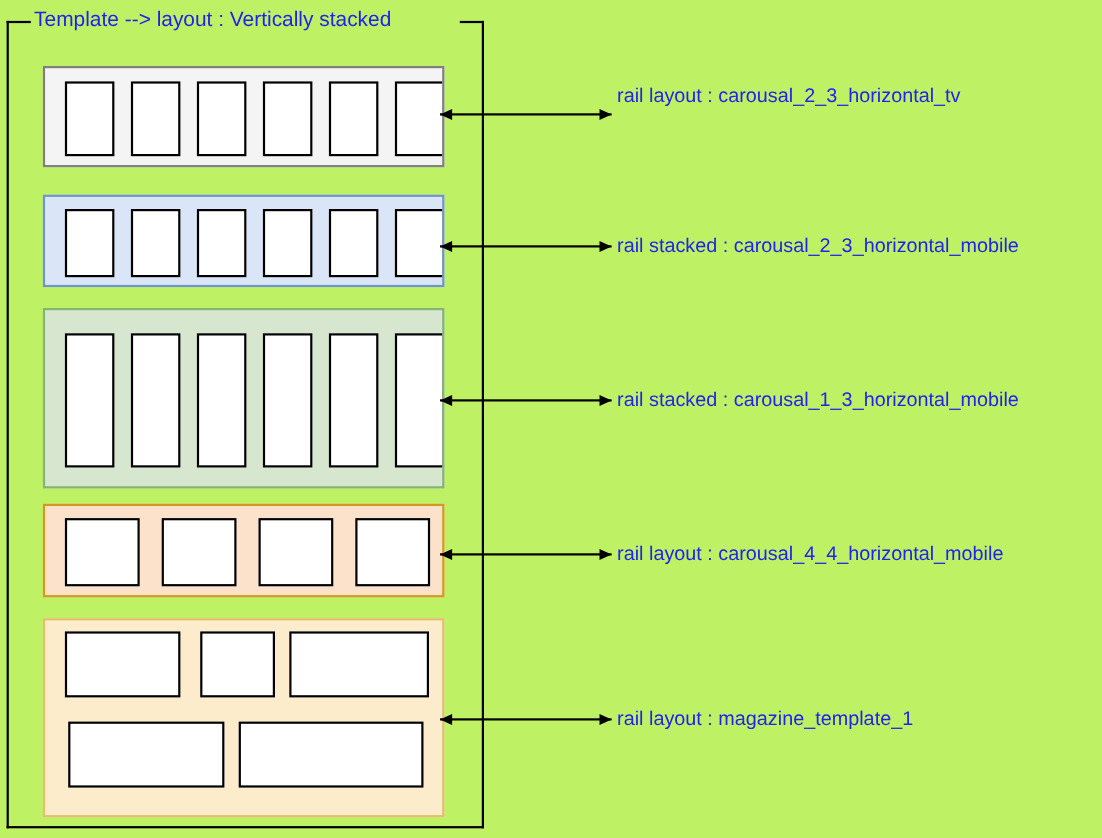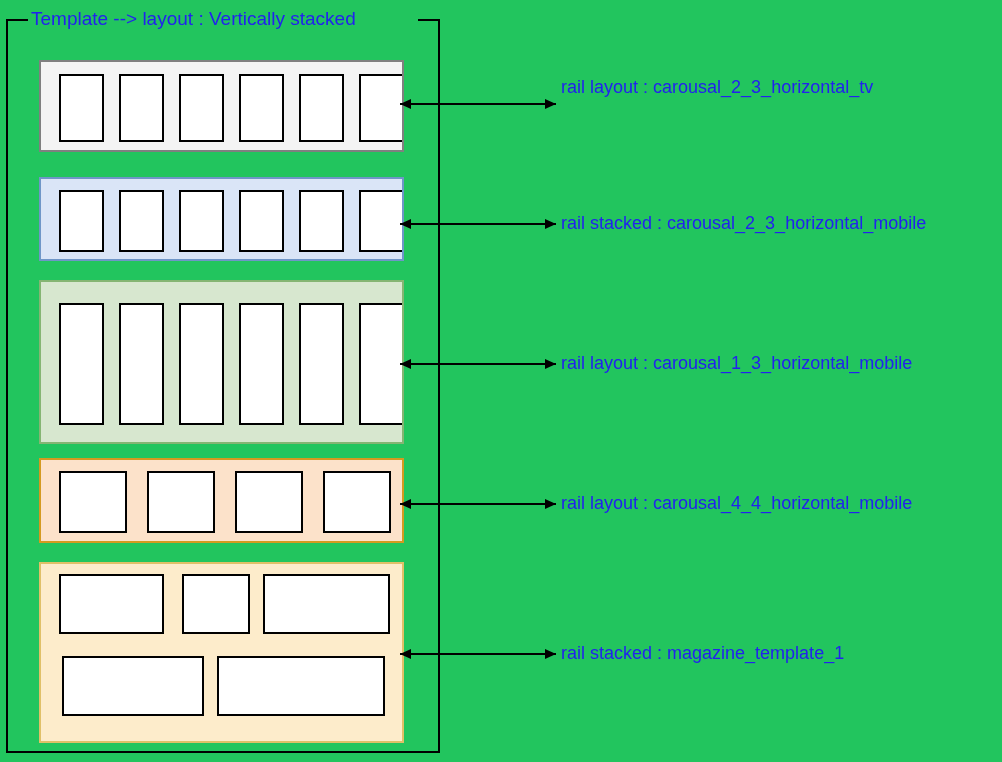--- a/index.html
+++ b/index.html
@@ -8,21 +8,21 @@
     padding: 0;
     background: #ffffff;
   }
   body {
     font-family: "Liberation Sans", sans-serif;
   }
   #canvas {
     position: relative;
     width: 1002px;
     height: 762px;
-    background: #22c55e;
+    background: #bef264;
     overflow: hidden;
   }
 
   
   .group-frame {
     position: absolute;
     left: 6px;
     top: 19px;
     width: 434px;
     height: 734px;
@@ -138,37 +138,37 @@
         <div class="card" style="left: 18px; top: 21px; width: 45px; height: 122px;"></div>
         <div class="card" style="left: 78px; top: 21px; width: 45px; height: 122px;"></div>
         <div class="card" style="left: 138px; top: 21px; width: 45px; height: 122px;"></div>
         <div class="card" style="left: 198px; top: 21px; width: 45px; height: 122px;"></div>
         <div class="card" style="left: 258px; top: 21px; width: 45px; height: 122px;"></div>
         <div class="card" style="left: 318px; top: 21px; width: 45px; height: 122px;"></div>
       </div>
       <div class="arrow-line" style="left: 400px; top: 363px; width: 156px;"></div>
       <div class="arrow-head-left" style="left: 400px; top: 359px;"></div>
       <div class="arrow-head-right" style="left: 545px; top: 359px;"></div>
-      <div class="rail-label" style="left: 561px; top: 352px;">rail layout :  carousal_1_3_horizontal_mobile</div>
+      <div class="rail-label" style="left: 561px; top: 352px;">rail stacked :  carousal_1_3_horizontal_mobile</div>
       <div class="rail" style="left: 39px; top: 458px; width: 365px; height: 85px; background: rgb(252, 226, 202); border: 2px solid rgb(212, 154, 32);">
         <div class="card" style="left: 18px; top: 11px; width: 68px; height: 62px;"></div>
         <div class="card" style="left: 106px; top: 11px; width: 68px; height: 62px;"></div>
         <div class="card" style="left: 194px; top: 11px; width: 68px; height: 62px;"></div>
         <div class="card" style="left: 282px; top: 11px; width: 68px; height: 62px;"></div>
       </div>
       <div class="arrow-line" style="left: 400px; top: 503px; width: 156px;"></div>
       <div class="arrow-head-left" style="left: 400px; top: 499px;"></div>
       <div class="arrow-head-right" style="left: 545px; top: 499px;"></div>
       <div class="rail-label" style="left: 561px; top: 492px; text-align: center;">rail layout :  carousal_4_4_horizontal_mobile</div>
       <div class="rail" style="left: 39px; top: 562px; width: 365px; height: 181px; background: rgb(253, 236, 203); border: 2px solid rgb(224, 192, 104);">
         <div class="card" style="left: 18px; top: 10px; width: 105px; height: 60px;"></div>
         <div class="card" style="left: 141px; top: 10px; width: 68px; height: 60px;"></div>
         <div class="card" style="left: 222px; top: 10px; width: 127px; height: 60px;"></div>
         <div class="card" style="left: 21px; top: 92px; width: 142px; height: 60px;"></div>
         <div class="card" style="left: 176px; top: 92px; width: 168px; height: 60px;"></div>
       </div>
       <div class="arrow-line" style="left: 400px; top: 653px; width: 156px;"></div>
       <div class="arrow-head-left" style="left: 400px; top: 649px;"></div>
       <div class="arrow-head-right" style="left: 545px; top: 649px;"></div>
-      <div class="rail-label" style="left: 561px; top: 642px;">rail stacked :  magazine_template_1</div>
+      <div class="rail-label" style="left: 561px; top: 642px;">rail layout :  magazine_template_1</div>
     </div>
 
 </div>
 
 </body></html>

